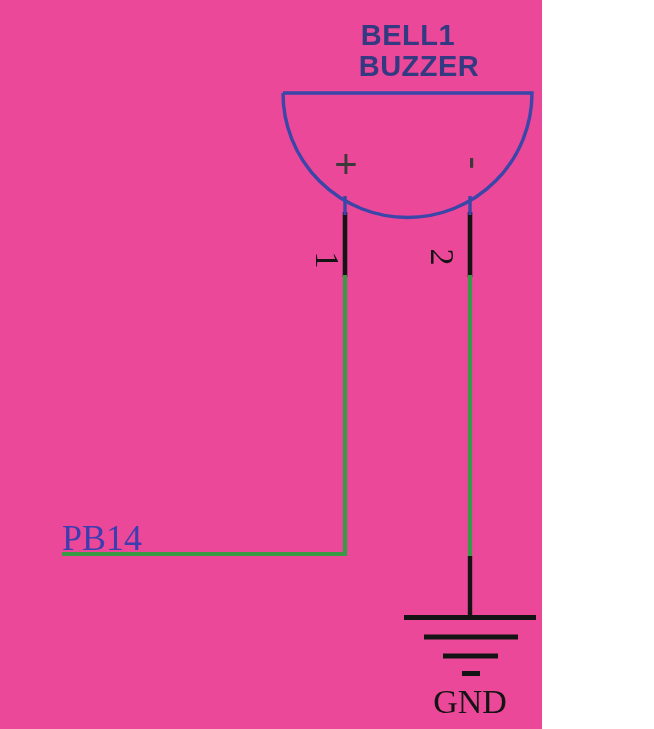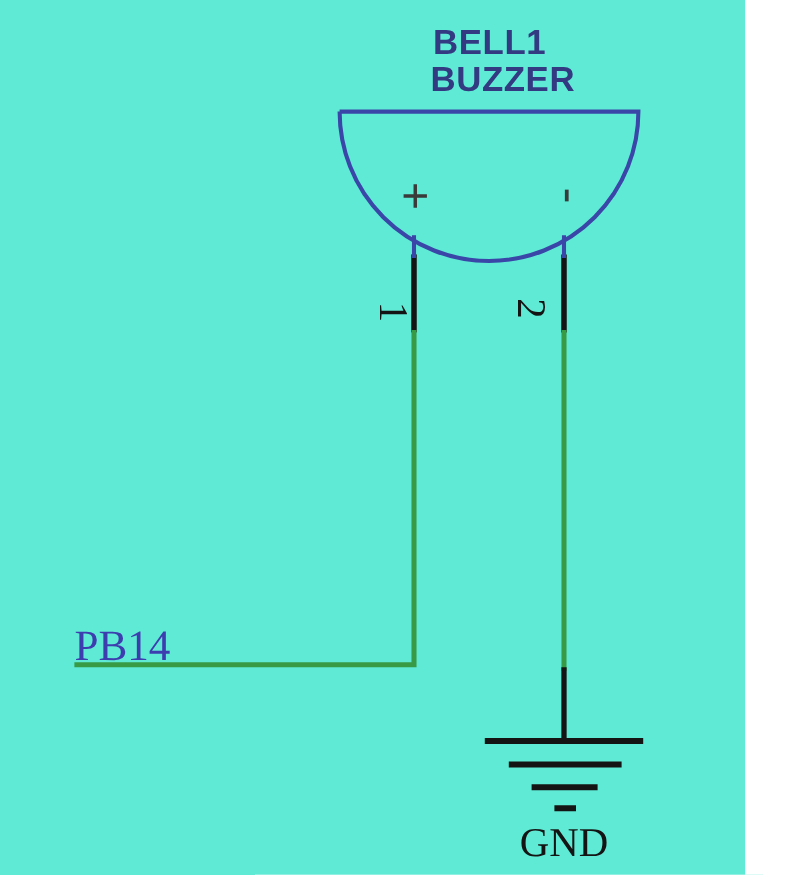--- a/index.html
+++ b/index.html
@@ -1,21 +1,21 @@
 <!DOCTYPE html>
 <html><head>
 <meta charset="utf-8">
 <style>
   html, body { margin: 0; padding: 0; }
   body { background: #ffffff; }
   .schematic-canvas {
     position: relative;
-    width: 621px;
+    width: 542px;
     height: 729px;
-    background: #5eead4;
+    background: #ec4899;
     overflow: hidden;
   }
   svg { position: absolute; left: 0; top: 0; }
   .sans  { font-family: "Liberation Sans", sans-serif; }
   .serif { font-family: "Liberation Serif", serif; }
   .comp-label { font-size: 29px; font-weight: 700; letter-spacing: 0.5px; }
   .net-label-text { font-size: 36px; }
   .gnd-label-text { font-size: 34px; }
   .pin-number-text { font-size: 34px; fill: #141414; }
   .terminal-mark { font-size: 40px; }

